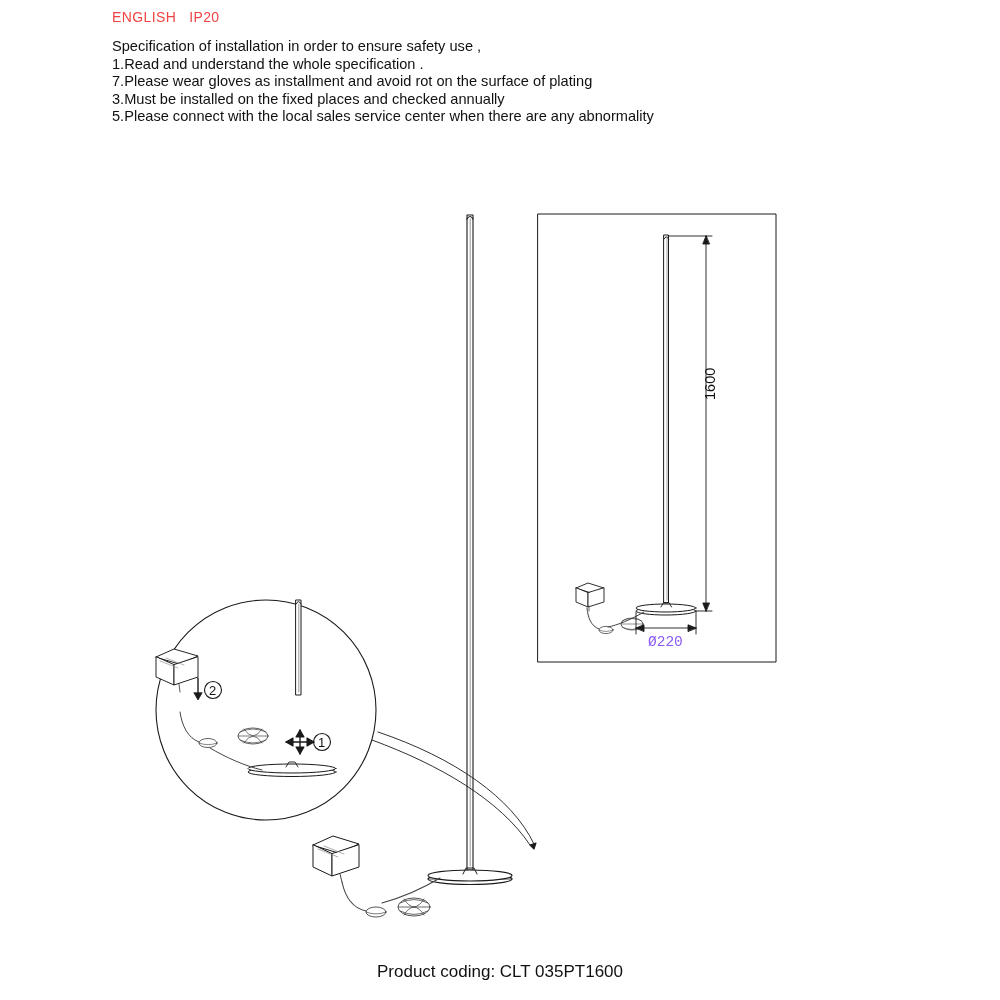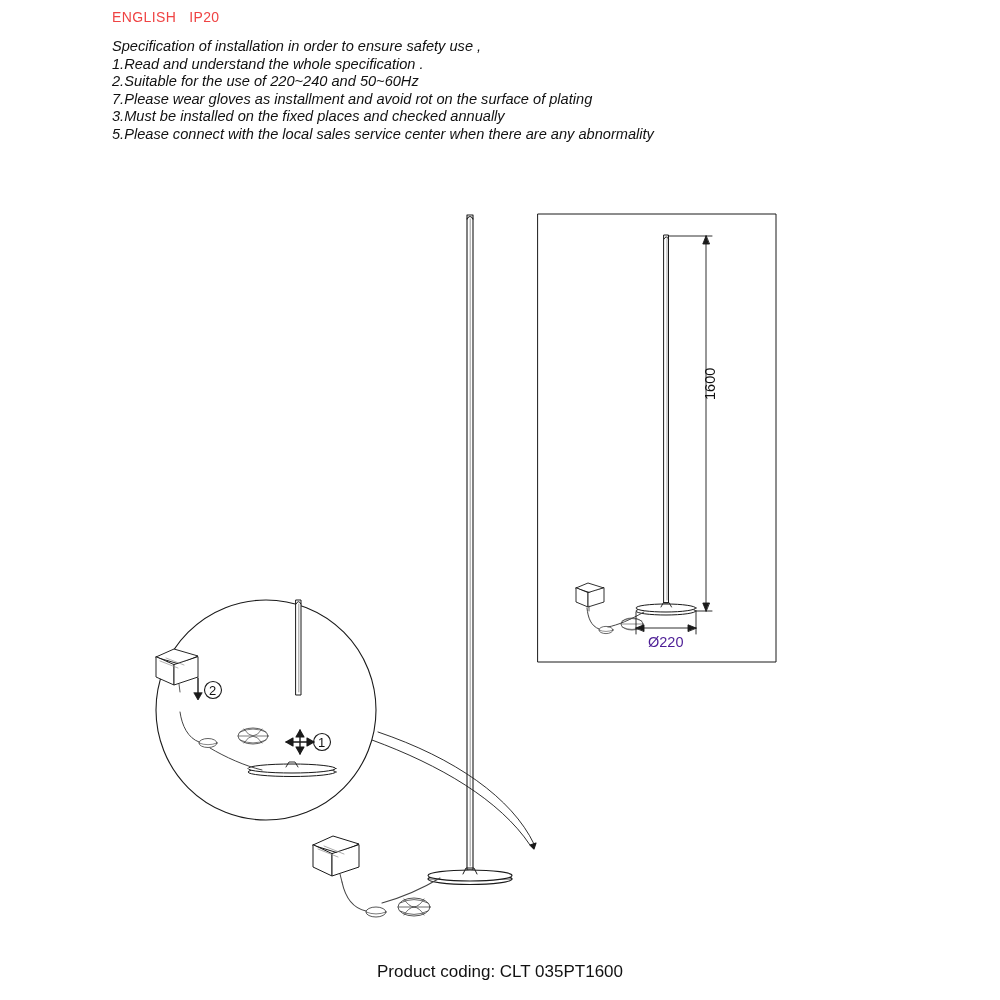--- a/index.html
+++ b/index.html
@@ -35,21 +35,20 @@
     position: absolute;
     left: 112px;
     top: 38px;
     width: 760px;
     font-size: 14.6px;
     line-height: 17.5px;
     color: #111;
   }
   .spec-block div {
     white-space: pre;
-    font-style: italic;
   }
 
   
   .canvas {
     position: absolute;
     left: 0;
     top: 0;
     width: 1000px;
     height: 1000px;
   }
@@ -72,42 +71,41 @@
     font-size: 14.5px;
     font-family: "Liberation Sans", sans-serif;
     color: #111;
     transform: rotate(-90deg);
     transform-origin: left top;
     white-space: nowrap;
   }
   .dim-horiz {
     position: absolute;
     font-size: 14.5px;
-    font-family: Liberation Sans, sans-serif;
-    color: #4c1d95;
+    font-family: Liberation Mono, monospace;
+    color: #8b5cf6;
     white-space: nowrap;
   }
   .callout-num {
     position: absolute;
     font-size: 13px;
     color: #111;
     white-space: nowrap;
   }
 </style>
 </head>
 <body>
 
 <div class="sheet">
 
   <div class="header-title">ENGLISH   IP20</div>
 
   <div class="spec-block">
     <div>Specification of installation in order to ensure safety use ,</div>
     <div>1.Read and understand the whole specification .</div>
-    <div>2.Suitable for the use of 220~240 and 50~60Hz</div>
     <div>7.Please wear gloves as installment and avoid rot on the surface of plating</div>
     <div>3.Must be installed on the fixed places and checked annually</div>
     <div>5.Please connect with the local sales service center when there are any abnormality</div>
   </div>
 
   <svg class="canvas" viewBox="0 0 1000 1000">
     <g fill="none" stroke="#1a1a1a" stroke-width="1.1" stroke-linecap="round" stroke-linejoin="round">
 
       <g>
 

